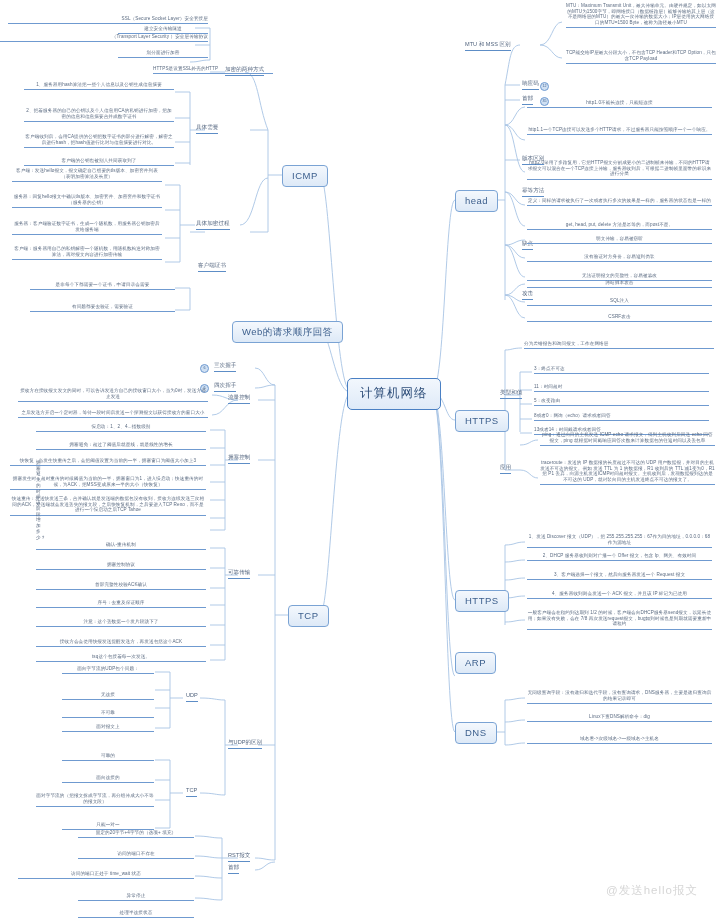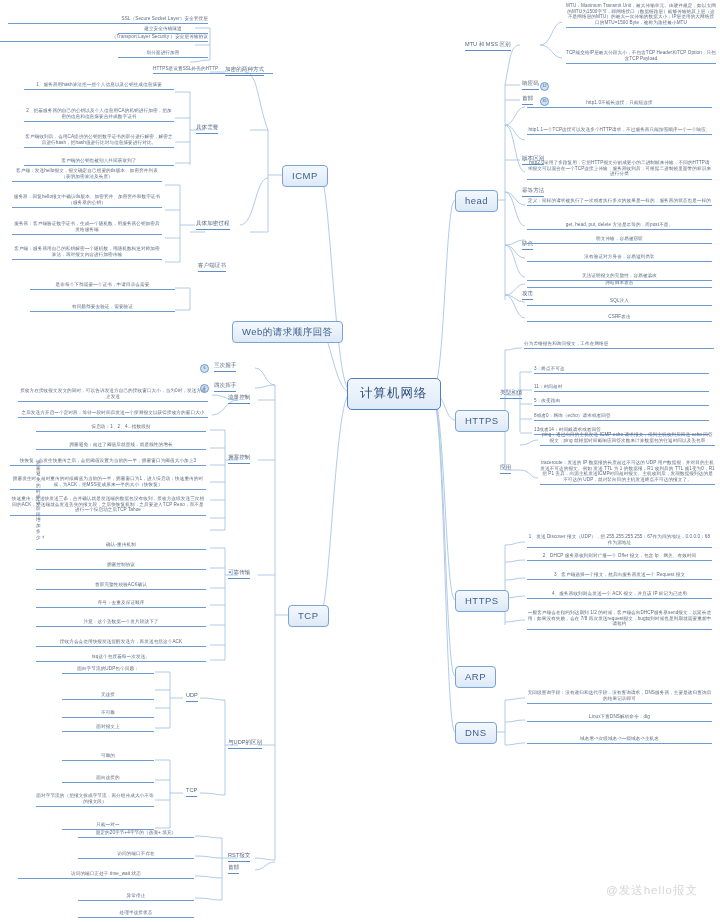--- a/index.html
+++ b/index.html
@@ -248,21 +248,21 @@
   <div class="node leaf" style="left:540px;top:432px;width:175px;">ping：通过向目的主机发送 ICMP echo 请求报文，得到主机收到后回送 echo 回答报文，ping 就根据时间戳响应回答次数来计算数据包的往返时间以及丢包率</div>
   <div class="node leaf" style="left:540px;top:460px;width:175px;">traceroute：发送的 IP 数据报的长度超过不可达的 UDP 用户数据报，并对目的主机发送不可达的报文。例如 发送 TTL 为 1 的数据报，R1 收到后的 TTL 减1变为0，R1 把 P1 丢弃，向源主机发送ICMP时间超时报文。主机收到后，发现数据报到达的是不可达的 UDP，就封装向目的主机发送终点不可达的报文了。</div>
 
   <div class="node l1" style="left:455px;top:590px;">HTTPS</div>
   <div class="node leaf" style="left:527px;top:534px;width:185px;">1、发送 Discover 报文（UDP），把 255.255.255.255：67作为目的地址，0.0.0.0：68作为源地址</div>
   <div class="node leaf" style="left:527px;top:553px;width:185px;">2、DHCP 服务器收到则对广播一个 Offer 报文，包含 Ip、网关、有效时间</div>
   <div class="node leaf" style="left:527px;top:572px;width:185px;">3、客户端选择一个报文，然后向服务器发送一个 Request 报文</div>
   <div class="node leaf" style="left:527px;top:591px;width:185px;">4、服务器收到则会发送一个 ACK 报文，并且该 IP 标记为已使用</div>
   <div class="node leaf" style="left:527px;top:610px;width:185px;">一般客户端会在租约到达期到 1/2 的时候，客户端会向DHCP服务器send报文，以延长使用；如果没有失败，会在 7/8 再次发送request报文，bug如到时候也是到期就需要重新申请租约</div>
 
-  <div class="node l1" style="left:455px;top:666px;">ARP</div>
+  <div class="node l1" style="left:455px;top:652px;">ARP</div>
 
   <div class="node l1" style="left:455px;top:722px;">DNS</div>
   <div class="node leaf" style="left:527px;top:690px;width:185px;">无同级查询字段：没有递归和迭代字段，没有查询请求，DNS服务器，主要是递归查询后的结果记录即可</div>
   <div class="node leaf" style="left:527px;top:714px;width:185px;">Linux下查DNS解析命令：dig</div>
   <div class="node leaf" style="left:527px;top:736px;width:185px;">域名看-&gt;次级域名-&gt;一级域名-&gt;主机名</div>
 
   <div class="node l1" style="left:282px;top:165px;">ICMP</div>
   <div class="node l2" style="left:196px;top:124px;">具体需要</div>
   <div class="node l2" style="left:196px;top:220px;">具体加密过程</div>
   <div class="node l2" style="left:198px;top:262px;">客户端证书</div>

